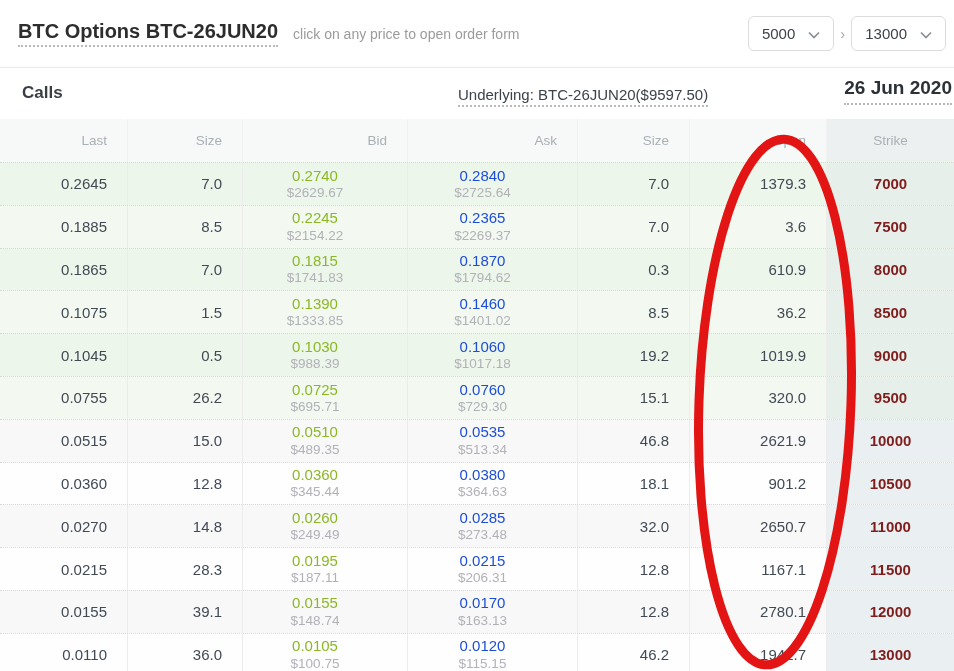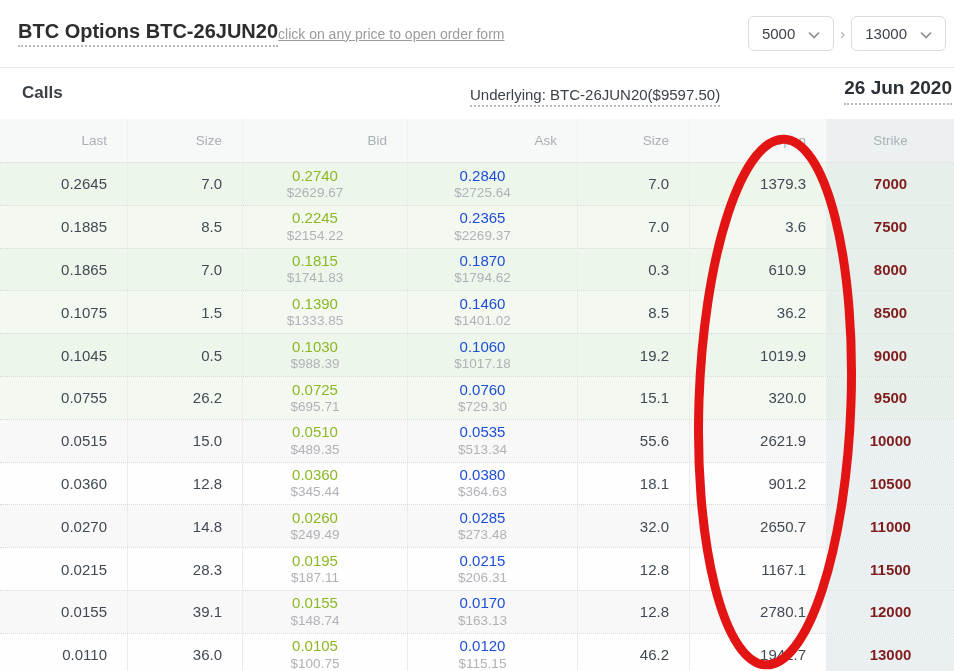--- a/index.html
+++ b/index.html
@@ -13,35 +13,35 @@
 
   
   .topbar {
     height:68px; display:flex; align-items:center;
     padding:0 8px 0 18px; border-bottom:1px solid #e9e9e9;
   }
   .page-title {
     font-size:20px; font-weight:700; color:#2d2d2d;
     border-bottom:2px dotted #b9b9b9; padding-bottom:3px; line-height:1.1;
   }
-  .hint { font-size:14px; color:#9b9b9b;text-decoration:underline; }
+  .hint { margin-left:15px; font-size:14px; color:#9b9b9b; }
   .spacer { flex:1; }
   .select-btn {
     display:flex; align-items:center; gap:13px;
     border:1px solid #dcdcdc; border-radius:6px; background:#fff;
     padding:8px 13px; font-size:15px; color:#3d434a; cursor:pointer;text-align:center;
   }
   .range-sep { color:#a9a9a9; font-size:15px; margin:0 6px; }
   .chev { display:block; }
 
   
   .subheader { height:51px; position:relative; }
   .calls-label { position:absolute; left:22px; top:15px; font-size:17px; font-weight:700; color:#3a3f45; }
   .underlying {
-    position:absolute; left:470px; top:18px; font-size:15px; color:#3c424a;
+    position:absolute; left:458px; top:18px; font-size:15px; color:#3c424a;
     border-bottom:2px dotted #b9b9b9; padding-bottom:2px; cursor:pointer;
   }
   .expiry {
     position:absolute; right:2px; top:9px; font-size:19px; font-weight:700; color:#2c3137;
     border-bottom:2px dotted #b9b9b9; padding-bottom:4px; cursor:pointer;
   }
 
   
   .grid-row { display:grid; grid-template-columns:127px 115px 165px 170px 112px 137px 128px; }
   .thead { height:43px; background:#f7f8f8; }
@@ -228,21 +228,21 @@
     <div class="td">0.0515</div>
     <div class="td">15.0</div>
     <div class="td quote">
       <span class="price-bid">0.0510</span>
       <span class="usd">$489.35</span>
     </div>
     <div class="td quote">
       <span class="price-ask">0.0535</span>
       <span class="usd">$513.34</span>
     </div>
-    <div class="td">55.6</div>
+    <div class="td">46.8</div>
     <div class="td">2621.9</div>
     <div class="td strike-col">10000</div>
   </div>
 
   <div class="grid-row row otm">
     <div class="td">0.0360</div>
     <div class="td">12.8</div>
     <div class="td quote">
       <span class="price-bid">0.0360</span>
       <span class="usd">$345.44</span>

